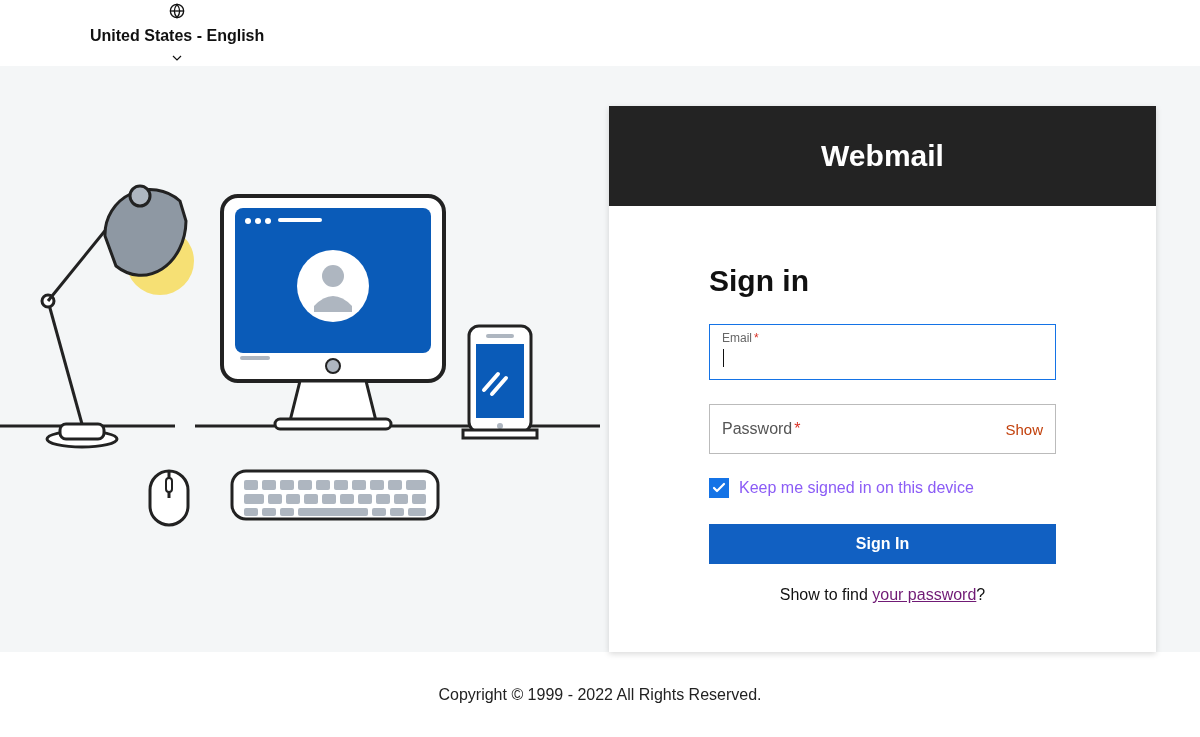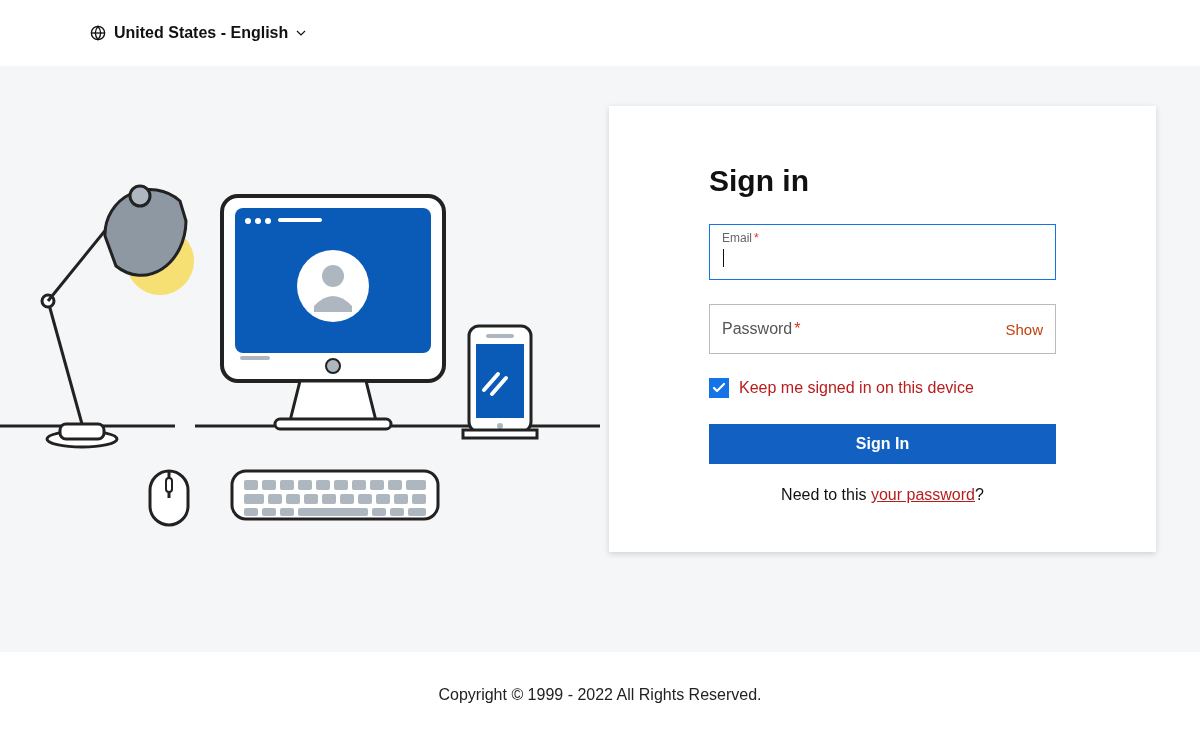--- a/index.html
+++ b/index.html
@@ -20,20 +20,21 @@
     padding-left: 90px;
   }
   .locale-select {
     display: flex;
     align-items: center;
     gap: 8px;
     cursor: pointer;
     font-weight: 700;
     font-size: 16px;
     color: #111;
+    flex-direction: column;
   }
   .globe-icon {
     width: 16px;
     height: 16px;
     position: relative;
   }
   .globe-icon svg { width: 16px; height: 16px; }
   .chevron-down {
     width: 10px;
     height: 10px;
@@ -151,21 +152,21 @@
   .checkbox {
     width: 20px;
     height: 20px;
     background: #1473e6;
     display: flex;
     align-items: center;
     justify-content: center;
     flex-shrink: 0;
   }
   .checkbox svg { width: 14px; height: 14px; }
-  .checkbox-label { font-size: 16px; color: #b91c1c; }
+  .checkbox-label { font-size: 16px; color: #8b5cf6; }
 
   
   .signin-btn {
     width: 100%;
     height: 40px;
     background: #1160c2;
     color: #fff;
     border: none;
     font-size: 16px;
     font-weight: 700;
@@ -173,21 +174,21 @@
     margin-bottom: 22px;
   }
 
   
   .help-row {
     text-align: center;
     font-size: 16px;
     color: #111;
   }
   .help-row a {
-    color: #b91c1c;
+    color: #701a75;
   }
 
   
   .footer {
     height: 85px;
     display: flex;
     align-items: center;
     justify-content: center;
     font-size: 16px;
     color: #222;
@@ -296,20 +297,21 @@
         <rect x="280" y="382" width="14" height="8" rx="2"></rect>
         <rect x="298" y="382" width="70" height="8" rx="2"></rect>
         <rect x="372" y="382" width="14" height="8" rx="2"></rect>
         <rect x="390" y="382" width="14" height="8" rx="2"></rect>
         <rect x="408" y="382" width="18" height="8" rx="2"></rect>
       </g>
     </svg>
   </div>
 
   <div class="login-card">
+    <div class="card-header">Webmail</div>
     <div class="card-body">
       <h1 class="sign-in-title">Sign in</h1>
 
       
       <div class="field-group">
         <div class="email-field">
           <div class="email-label">
             <span>Email</span>
             <span class="required">*</span>
           </div>
@@ -337,21 +339,21 @@
           </svg>
         </div>
         <span class="checkbox-label">Keep me signed in on this device</span>
       </div>
 
       
       <button class="signin-btn">Sign In</button>
 
       
       <div class="help-row">
-        <span>Need to this </span><a href="#">your password</a><span>?</span>
+        <span>Show to find </span><a href="#">your password</a><span>?</span>
       </div>
 
     </div>
   </div>
 
 </div>
 
 <div class="footer">
   <span>Copyright © 1999 - 2022 All Rights Reserved.</span>
 </div>

